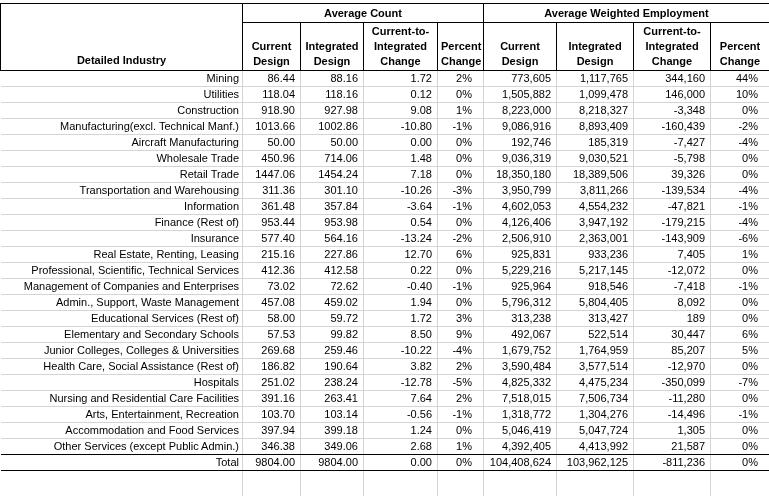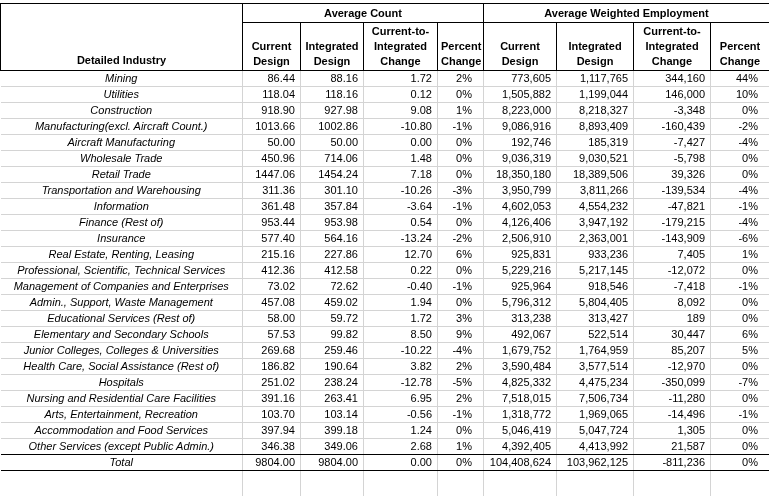--- a/index.html
+++ b/index.html
@@ -19,21 +19,21 @@
     font-weight: bold; text-align: center; white-space: pre-line; margin-top: 20px;
   }
   th.group-cell { height: 19px; vertical-align: middle; }
   th.industry-header { vertical-align: bottom; padding-bottom: 2px; }
   tr.header-row th { height: 48px; vertical-align: bottom; padding-bottom: 1px; }
   tbody td {
     height: 16px;
     border-right: 1px solid #d4d4d4;
     border-bottom: 1px solid #d4d4d4;
   }
-  tbody td.industry { text-align: center; font-style: italic; }
+  tbody td.industry { text-align: right; }
   tbody td.num { text-align: right; padding-right: 5px; }
   tbody td.pct { text-align: right; padding-right: 11px; }
   tr.pre-total td { border-bottom-color: #000000; }
   tr.total-row td { border-bottom-color: #000000; }
   tr.empty-row td { height: 25px; border-bottom: none; }
 </style>
 </head>
 <body>
 
 <table>
@@ -87,37 +87,37 @@
         <td class="num">344,160</td>
         <td class="num pct">44%</td>
       </tr>
       <tr class="data-row">
         <td class="industry">Utilities</td>
         <td class="num">118.04</td>
         <td class="num">118.16</td>
         <td class="num">0.12</td>
         <td class="num pct">0%</td>
         <td class="num">1,505,882</td>
-        <td class="num">1,199,044</td>
+        <td class="num">1,099,478</td>
         <td class="num">146,000</td>
         <td class="num pct">10%</td>
       </tr>
       <tr class="data-row">
         <td class="industry">Construction</td>
         <td class="num">918.90</td>
         <td class="num">927.98</td>
         <td class="num">9.08</td>
         <td class="num pct">1%</td>
         <td class="num">8,223,000</td>
         <td class="num">8,218,327</td>
         <td class="num">-3,348</td>
         <td class="num pct">0%</td>
       </tr>
       <tr class="data-row">
-        <td class="industry">Manufacturing(excl. Aircraft Count.)</td>
+        <td class="industry">Manufacturing(excl. Technical Manf.)</td>
         <td class="num">1013.66</td>
         <td class="num">1002.86</td>
         <td class="num">-10.80</td>
         <td class="num pct">-1%</td>
         <td class="num">9,086,916</td>
         <td class="num">8,893,409</td>
         <td class="num">-160,439</td>
         <td class="num pct">-2%</td>
       </tr>
       <tr class="data-row">
@@ -293,35 +293,35 @@
         <td class="num pct">-5%</td>
         <td class="num">4,825,332</td>
         <td class="num">4,475,234</td>
         <td class="num">-350,099</td>
         <td class="num pct">-7%</td>
       </tr>
       <tr class="data-row">
         <td class="industry">Nursing and Residential Care Facilities</td>
         <td class="num">391.16</td>
         <td class="num">263.41</td>
-        <td class="num">6.95</td>
+        <td class="num">7.64</td>
         <td class="num pct">2%</td>
         <td class="num">7,518,015</td>
         <td class="num">7,506,734</td>
         <td class="num">-11,280</td>
         <td class="num pct">0%</td>
       </tr>
       <tr class="data-row">
         <td class="industry">Arts, Entertainment, Recreation</td>
         <td class="num">103.70</td>
         <td class="num">103.14</td>
         <td class="num">-0.56</td>
         <td class="num pct">-1%</td>
         <td class="num">1,318,772</td>
-        <td class="num">1,969,065</td>
+        <td class="num">1,304,276</td>
         <td class="num">-14,496</td>
         <td class="num pct">-1%</td>
       </tr>
       <tr class="data-row">
         <td class="industry">Accommodation and Food Services</td>
         <td class="num">397.94</td>
         <td class="num">399.18</td>
         <td class="num">1.24</td>
         <td class="num pct">0%</td>
         <td class="num">5,046,419</td>

